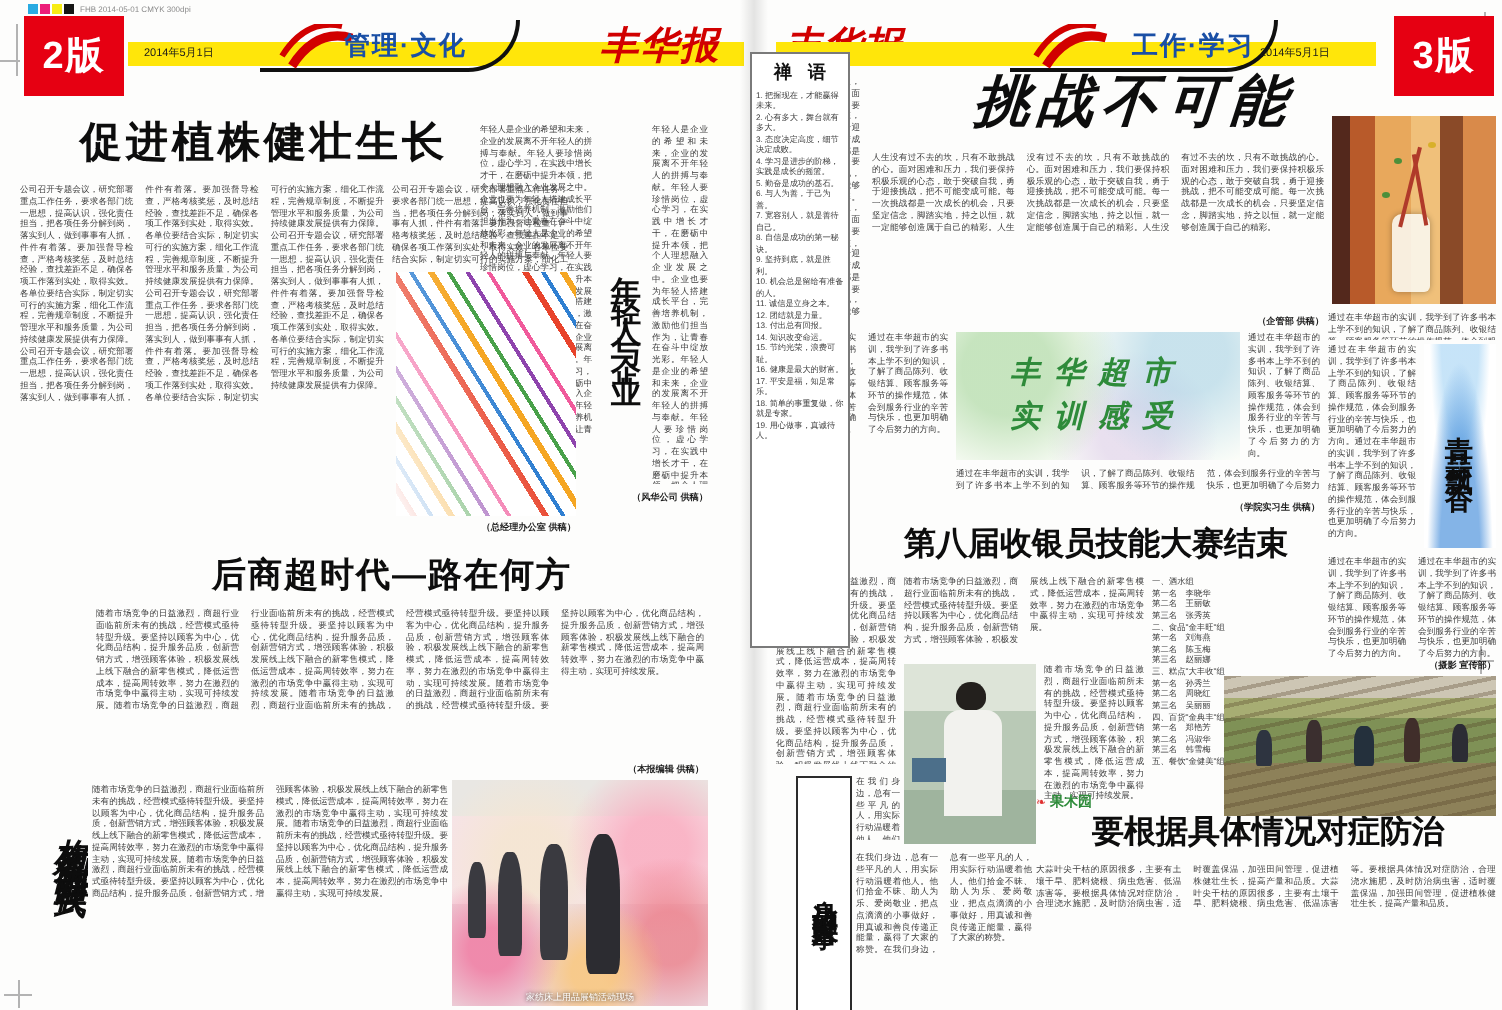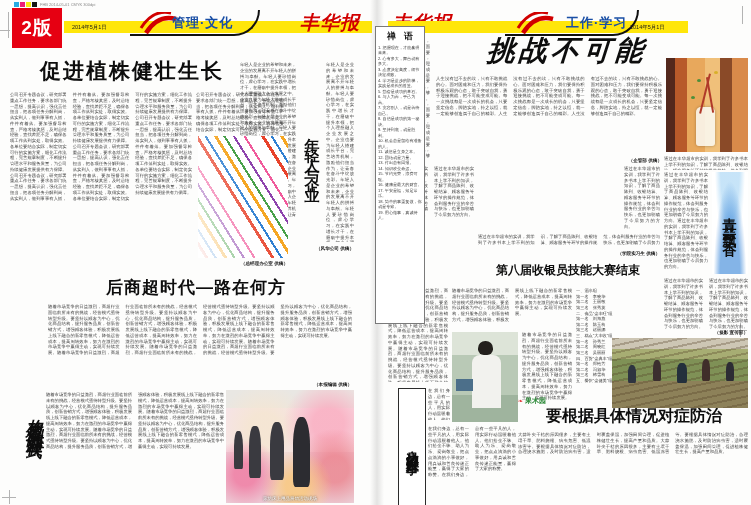--- a/index.html
+++ b/index.html
@@ -108,20 +108,21 @@
 
   <div class="abs masthead" style="left:392px;top:10px">丰华报</div>
   <div class="abs ybar" style="left:388px;top:21px;width:300px;height:12px"></div>
   <div class="abs curve" style="left:505px;top:10px;width:132px;height:24px"></div>
   <svg class="abs" style="left:515px;top:12px" width="44" height="24" viewBox="0 0 44 24">
     <path d="M8 21 Q20 2 38 7" stroke="#d10000" stroke-width="4.5" fill="none"></path>
     <path d="M3 16 Q15 -3 33 1" stroke="#d10000" stroke-width="3" fill="none"></path>
   </svg>
   <div class="abs section" style="left:566px;top:14px">工作·学习</div>
   <div class="abs date" style="left:630px;top:21px">2014年5月1日</div>
+  <div class="abs badge" style="left:697px;top:8px;width:50px;height:40px">3版</div>
 
   <div class="abs zenbox" style="left:375px;top:26px;width:44px;height:290px">
     <div class="zentitle">禅语</div>
     <div class="t pre" style="font-size:4.1px">1. 把握现在，才能赢得未来。
 2. 心有多大，舞台就有多大。
 3. 态度决定高度，细节决定成败。
 4. 学习是进步的阶梯，实践是成长的摇篮。
 5. 勤奋是成功的基石。
 6. 与人为善，于己为善。
 7. 宽容别人，就是善待自己。
@@ -180,25 +181,29 @@
   </div>
 
   <div class="abs t" style="left:664px;top:156px;width:84px;height:14px">通过在丰华超市的实训，我学到了许多书本上学不到的知识，了解了商品陈列、收银结算、顾客服务等环节的操作规范，体会到服务行业的辛苦与快乐，也更加明确了今后努力的方向。</div>
   <div class="abs t" style="left:664px;top:172px;width:44px;height:102px">通过在丰华超市的实训，我学到了许多书本上学不到的知识，了解了商品陈列、收银结算、顾客服务等环节的操作规范，体会到服务行业的辛苦与快乐，也更加明确了今后努力的方向。通过在丰华超市的实训，我学到了许多书本上学不到的知识，了解了商品陈列、收银结算、顾客服务等环节的操作规范，体会到服务行业的辛苦与快乐，也更加明确了今后努力的方向。</div>
   <div class="abs qsbox" style="left:712px;top:172px;width:36px;height:102px">
     <div class="hl vert" style="font-size:14px;letter-spacing:8px;height:96px">青蒜飘香</div>
   </div>
   <div class="abs t cols2" style="left:664px;top:278px;width:84px;height:52px">通过在丰华超市的实训，我学到了许多书本上学不到的知识，了解了商品陈列、收银结算、顾客服务等环节的操作规范，体会到服务行业的辛苦与快乐，也更加明确了今后努力的方向。通过在丰华超市的实训，我学到了许多书本上学不到的知识，了解了商品陈列、收银结算、顾客服务等环节的操作规范，体会到服务行业的辛苦与快乐，也更加明确了今后努力的方向。</div>
 
   <div class="abs t cols2" style="left:388px;top:166px;width:86px;height:92px">通过在丰华超市的实训，我学到了许多书本上学不到的知识，了解了商品陈列、收银结算、顾客服务等环节的操作规范，体会到服务行业的辛苦与快乐，也更加明确了今后努力的方向。通过在丰华超市的实训，我学到了许多书本上学不到的知识，了解了商品陈列、收银结算、顾客服务等环节的操作规范，体会到服务行业的辛苦与快乐，也更加明确了今后努力的方向。</div>
+  <div class="abs sxblock" style="left:478px;top:166px;width:142px;height:64px">
+    <div class="sxline">丰华超市</div>
+    <div class="sxline">实训感受</div>
+  </div>
   <div class="abs t" style="left:624px;top:166px;width:36px;height:92px">通过在丰华超市的实训，我学到了许多书本上学不到的知识，了解了商品陈列、收银结算、顾客服务等环节的操作规范，体会到服务行业的辛苦与快乐，也更加明确了今后努力的方向。</div>
   <div class="abs t cols3" style="left:478px;top:234px;width:182px;height:16px">通过在丰华超市的实训，我学到了许多书本上学不到的知识，了解了商品陈列、收银结算、顾客服务等环节的操作规范，体会到服务行业的辛苦与快乐，也更加明确了今后努力的方向。</div>
   <div class="abs by" style="left:548px;top:251px;width:112px">（学院实习生 供稿）</div>
 
-  <div class="abs hl" style="left:450px;top:262px;width:236px;height:20px;font-size:12px">第八届收银员技能大赛结束</div>
+  <div class="abs hl" style="left:430px;top:262px;width:236px;height:20px;font-size:16px">第八届收银员技能大赛结束</div>
   <div class="abs t" style="left:388px;top:288px;width:60px;height:94px">随着市场竞争的日益激烈，商超行业面临前所未有的挑战，经营模式亟待转型升级。要坚持以顾客为中心，优化商品结构，提升服务品质，创新营销方式，增强顾客体验，积极发展线上线下融合的新零售模式，降低运营成本，提高周转效率，努力在激烈的市场竞争中赢得主动，实现可持续发展。随着市场竞争的日益激烈，商超行业面临前所未有的挑战，经营模式亟待转型升级。要坚持以顾客为中心，优化商品结构，提升服务品质，创新营销方式，增强顾客体验，积极发展线上线下融合的新零售模式，降低运营成本，提高周转效率，努力在激烈的市场竞争中赢得主动，实现可持续发展。</div>
   <div class="abs t cols2" style="left:452px;top:288px;width:120px;height:40px">随着市场竞争的日益激烈，商超行业面临前所未有的挑战，经营模式亟待转型升级。要坚持以顾客为中心，优化商品结构，提升服务品质，创新营销方式，增强顾客体验，积极发展线上线下融合的新零售模式，降低运营成本，提高周转效率，努力在激烈的市场竞争中赢得主动，实现可持续发展。</div>
   <div class="abs photo cashier-bg" style="left:452px;top:332px;width:66px;height:90px">
     <div class="abs" style="left:40%;top:10%;width:22%;height:16%;background:#23201d;border-radius:50% 50% 40% 40%"></div>
     <div class="abs" style="left:30%;top:26%;width:44%;height:58%;background:#f2f2ee;border-radius:8px 8px 0 0"></div>
     <div class="abs" style="left:6%;top:52%;width:26%;height:14%;background:#4c6f8a"></div>
   </div>
   <div class="abs t" style="left:522px;top:332px;width:50px;height:90px">随着市场竞争的日益激烈，商超行业面临前所未有的挑战，经营模式亟待转型升级。要坚持以顾客为中心，优化商品结构，提升服务品质，创新营销方式，增强顾客体验，积极发展线上线下融合的新零售模式，降低运营成本，提高周转效率，努力在激烈的市场竞争中赢得主动，实现可持续发展。</div>
   <div class="abs t pre" style="left:576px;top:288px;width:84px;height:96px;font-size:4.2px">一、酒水组
 第一名　李晓华

